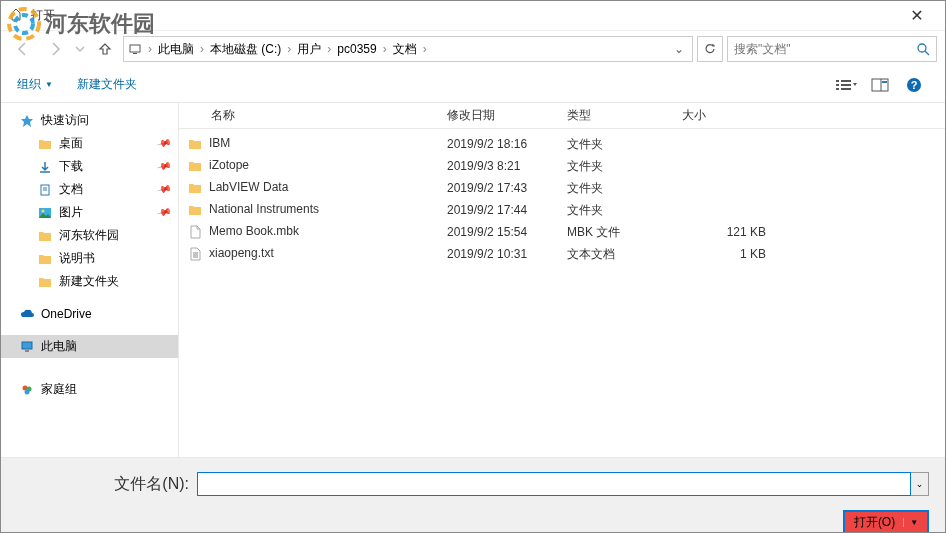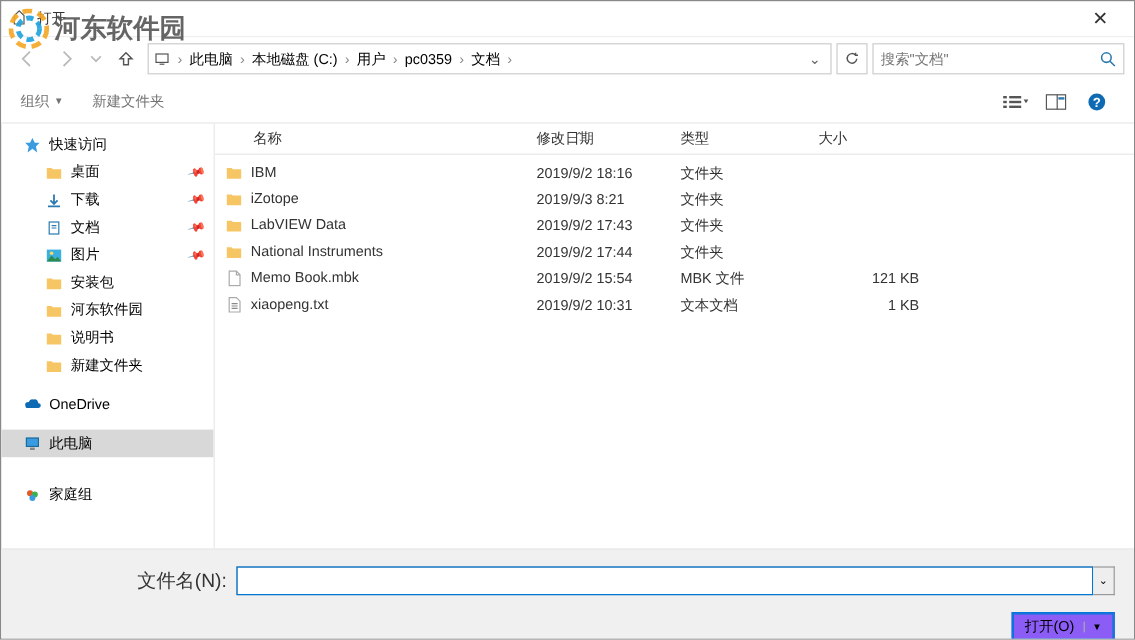--- a/index.html
+++ b/index.html
@@ -21,21 +21,21 @@
 .breadcrumb { flex: 1; height: 26px; border: 1px solid #ccc; display: flex; align-items: center; padding: 0 4px; font-size: 12px; background: #fff; }
 .breadcrumb .bc-item { padding: 0 4px; cursor: pointer; }
 .breadcrumb .bc-sep { color: #888; padding: 0 2px; }
 .breadcrumb .dd { color: #666; margin-left: auto; margin-right: 4px; }
 .refresh-btn { width: 26px; height: 26px; border: 1px solid #ccc; display: flex; align-items: center; justify-content: center; cursor: pointer; }
 .searchbox { width: 210px; height: 26px; border: 1px solid #ccc; display: flex; align-items: center; padding: 0 6px; font-size: 12px; color: #888; }
 .searchbox input { border: none; outline: none; flex: 1; font-size: 12px; }
 .searchbox .sicon { color: #666; }
 
 .toolbar { height: 36px; display: flex; align-items: center; padding: 0 16px; border-bottom: 1px solid #e8e8e8; background: #fff; }
-.toolbar .tbtn { font-size: 12px; color: #737373; margin-right: 24px; cursor: pointer; display: flex; align-items: center; gap: 4px; text-align: right; }
+.toolbar .tbtn { font-size: 12px; color: #0369a1; margin-right: 24px; cursor: pointer; display: flex; align-items: center; gap: 4px; text-align: right; }
 .toolbar .spacer { flex: 1; }
 .toolbar .right-btn { width: 30px; height: 24px; display: flex; align-items: center; justify-content: center; color: #555; cursor: pointer; margin-left: 4px; }
 .toolbar .help { color: #0f6ab4; }
 
 .main { display: flex; height: 354px; }
 
 .sidebar { width: 178px; border-right: 1px solid #e8e8e8; overflow-y: auto; padding: 6px 0; }
 .sb-item { display: flex; align-items: center; padding: 3px 8px 3px 18px; font-size: 12px; cursor: pointer; gap: 6px; }
 .sb-item.sub { padding-left: 36px; }
 .sb-item.selected { background: #d8d8d8; }
@@ -55,21 +55,21 @@
 .col-date { width: 120px; }
 .col-type { width: 115px; }
 .col-size { width: 100px; text-align: right; }
 
 .footer { border-top: 1px solid #e8e8e8; background: #f0f0f0; padding: 14px 16px 12px; }
 .fn-row { display: flex; align-items: center; margin-bottom: 14px; }
 .fn-label { width: 180px; text-align: right; font-size: 16px; color: #333; padding-right: 8px; }
 .fn-input { flex: 1; height: 24px; border: 1px solid #999; background: #fff; padding: 0 4px; font-size: 12px; outline: 1px solid #0078d7; outline-offset: -1px; }
 .fn-dd { width: 18px; height: 24px; border: 1px solid #999; border-left: none; background: #eee; display: flex; align-items: center; justify-content: center; cursor: pointer; font-size: 9px; }
 .btn-row { display: flex; justify-content: flex-end; gap: 10px; }
-.btn { min-width: 86px; height: 24px; border: 1px solid #aaa; background: #8b5cf6; font-size: 12px; cursor: pointer; display: flex; align-items: center; justify-content: center; gap: 4px; }
+.btn { min-width: 86px; height: 24px; border: 1px solid #aaa; background: #ef4444; font-size: 12px; cursor: pointer; display: flex; align-items: center; justify-content: center; gap: 4px; }
 .btn.primary { border: 1px solid #0078d7; box-shadow: inset 0 0 0 1px #0078d7; }
 .btn .dd { font-size: 8px; margin-left: 4px; border-left: 1px solid #aaa; padding-left: 6px; }
 
 svg { display: block; }
 </style>
 </head>
 <body>
 
 <div class="watermark">
   <div style="display:flex;align-items:center;gap:4px;">
@@ -230,28 +230,20 @@
         </span>
       <span>图片</span>
       <span class="pin">📌</span>
     </div>
     <div class="sb-item sub">
       <span class="sb-icon">
           <svg width="14" height="12" viewBox="0 0 14 12">
             <path d="M1 2 H5 L6 3 H13 V11 H1 Z" fill="#f7c664"></path>
           </svg>
         </span>
-      <span>安装包</span>
-    </div>
-    <div class="sb-item sub">
-      <span class="sb-icon">
-          <svg width="14" height="12" viewBox="0 0 14 12">
-            <path d="M1 2 H5 L6 3 H13 V11 H1 Z" fill="#f7c664"></path>
-          </svg>
-        </span>
       <span>河东软件园</span>
     </div>
     <div class="sb-item sub">
       <span class="sb-icon">
           <svg width="14" height="12" viewBox="0 0 14 12">
             <path d="M1 2 H5 L6 3 H13 V11 H1 Z" fill="#f7c664"></path>
           </svg>
         </span>
       <span>说明书</span>
     </div>

